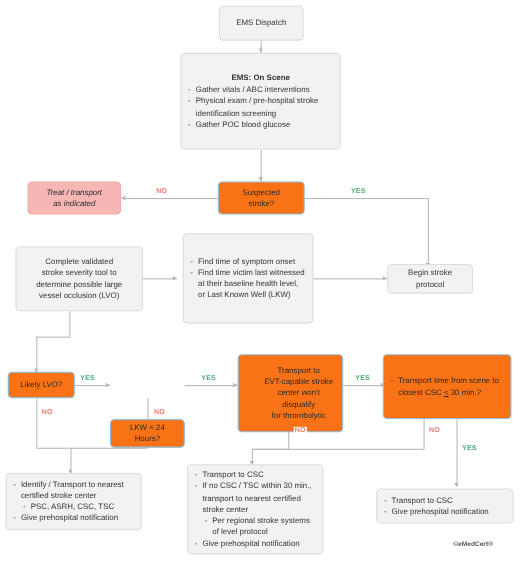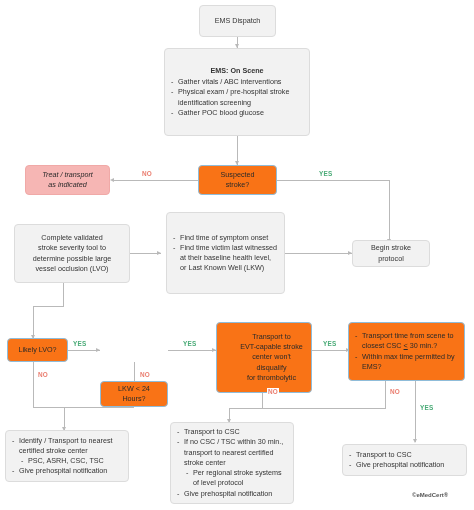--- a/index.html
+++ b/index.html
@@ -255,21 +255,20 @@
   <div class="node blue center" style="left:216px; top:322px; width:96px; height:71px;padding-left:20px;">
     <span class="line">Transport to</span>
     <span class="line">EVT-capable stroke</span>
     <span class="line">center won't disqualify</span>
     <span class="line">for thrombolytic</span>
   </div>
 
   <div class="node blue listbox" style="left:332px; top:322px; width:117px; height:59px;margin-left:16px;">
     <ul>
       <li><span>Transport time from scene to closest CSC </span><span class="lte">&lt;</span><span> 30 min.?</span></li>
-      <li>Within max time permitted by EMS?</li>
     </ul>
   </div>
 
   <div class="node grey listbox" style="left:5px; top:430px; width:124px; height:52px;">
     <ul>
       <li>Identify / Transport to nearest certified stroke center</li>
       <li class="sub">PSC, ASRH, CSC, TSC</li>
       <li>Give prehospital notification</li>
     </ul>
   </div>

